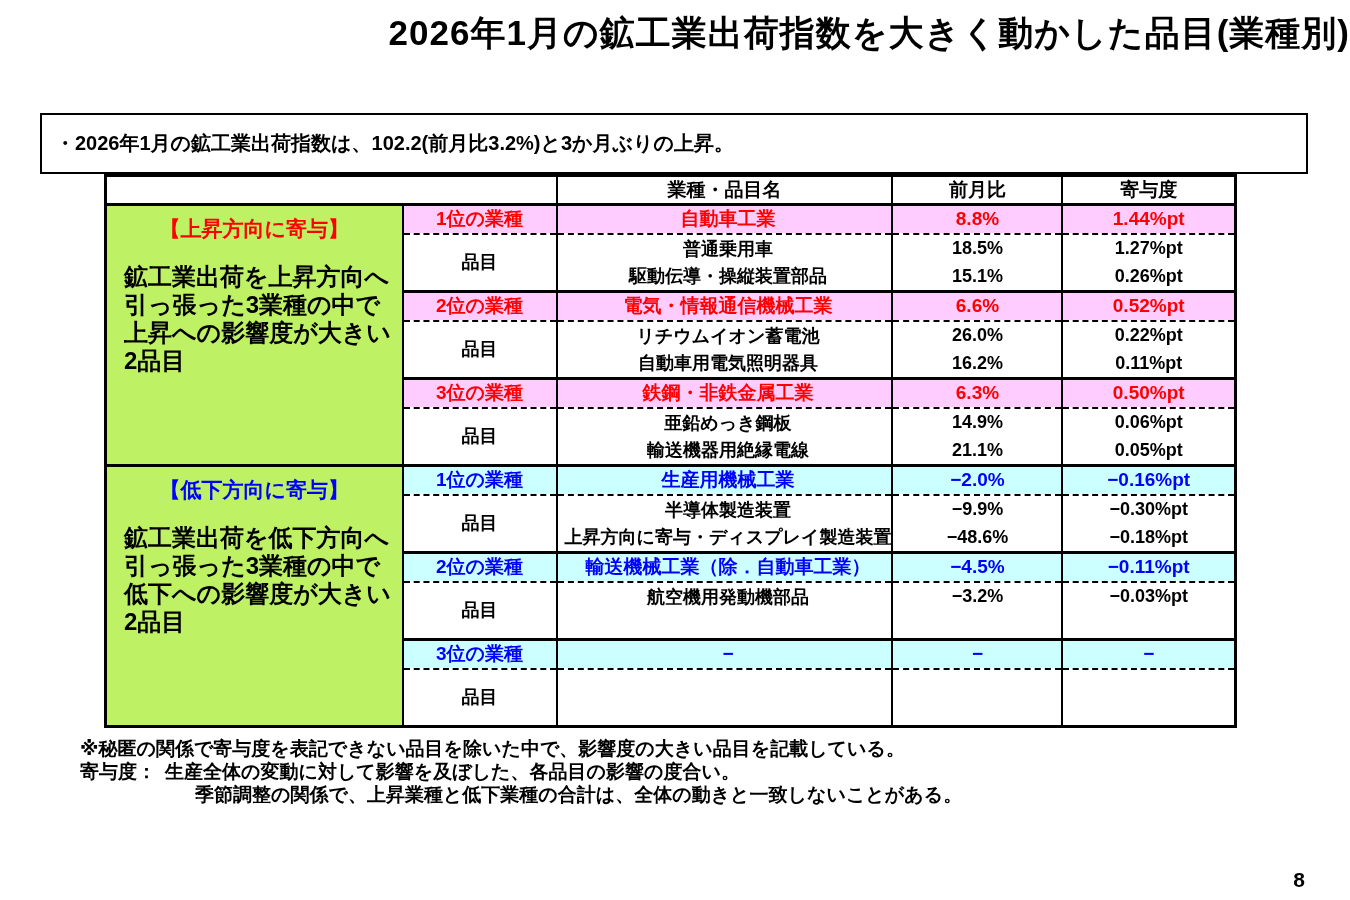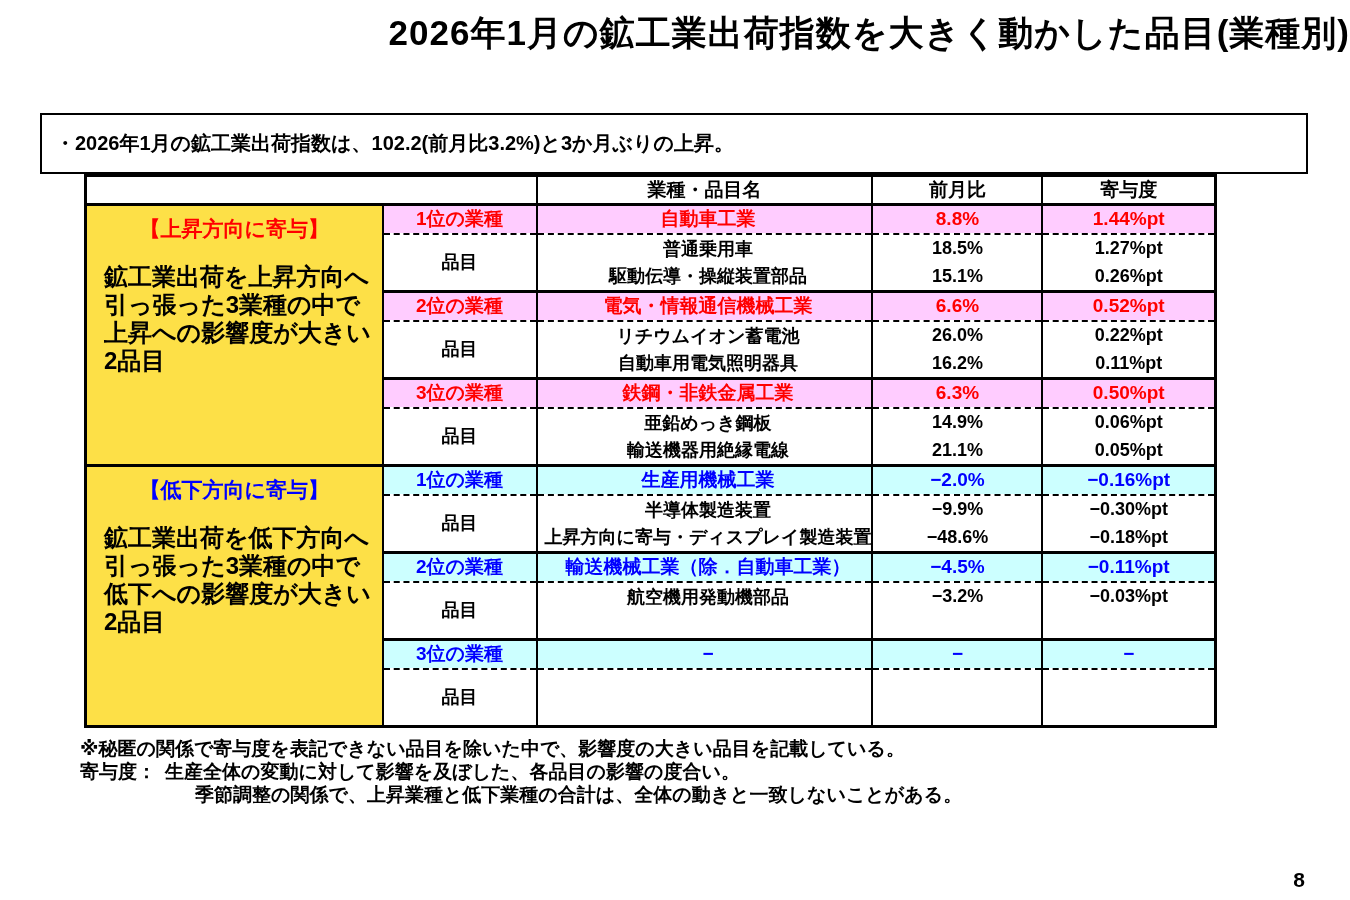--- a/index.html
+++ b/index.html
@@ -31,21 +31,21 @@
     box-sizing: border-box;
     display: flex; align-items: center;
     padding-left: 13px;
     font-size: 20px;
     white-space: nowrap;
     margin-top: 32px;
   }
 
   
   .main-table {
-    position: absolute; left: 84px; top: 174px;
+    position: absolute; left: 104px; top: 174px;
     border-collapse: collapse;
     table-layout: fixed;
     border: 3px solid #000;
   }
   .main-table td {
     border-left: 2px solid #000;
     padding: 0;
     overflow: hidden;
     white-space: nowrap;
   }
@@ -62,21 +62,21 @@
   tr.row-industry.down td:not(.c-desc) { background: var(--down-bg); color: var(--down-fg); }
 
   .c-head  { text-align: center; }
   .c-rank  { text-align: center; }
   .c-name  { text-align: center; padding-left: 7px !important; }
   .c-num   { text-align: center; }
 
   
   .c-desc {
     vertical-align: top;
-    background: #fde047;
+    background: #bef264;
     white-space: normal !important;
   }
   .desc-heading {
     margin-top: 9px;
     text-align: center;
     font-size: 21px;
   }
   .desc-heading.up-text   { color: var(--up-fg); }
   .desc-heading.down-text { color: var(--down-fg); font-family: Liberation Serif, serif; }
   .desc-body {

